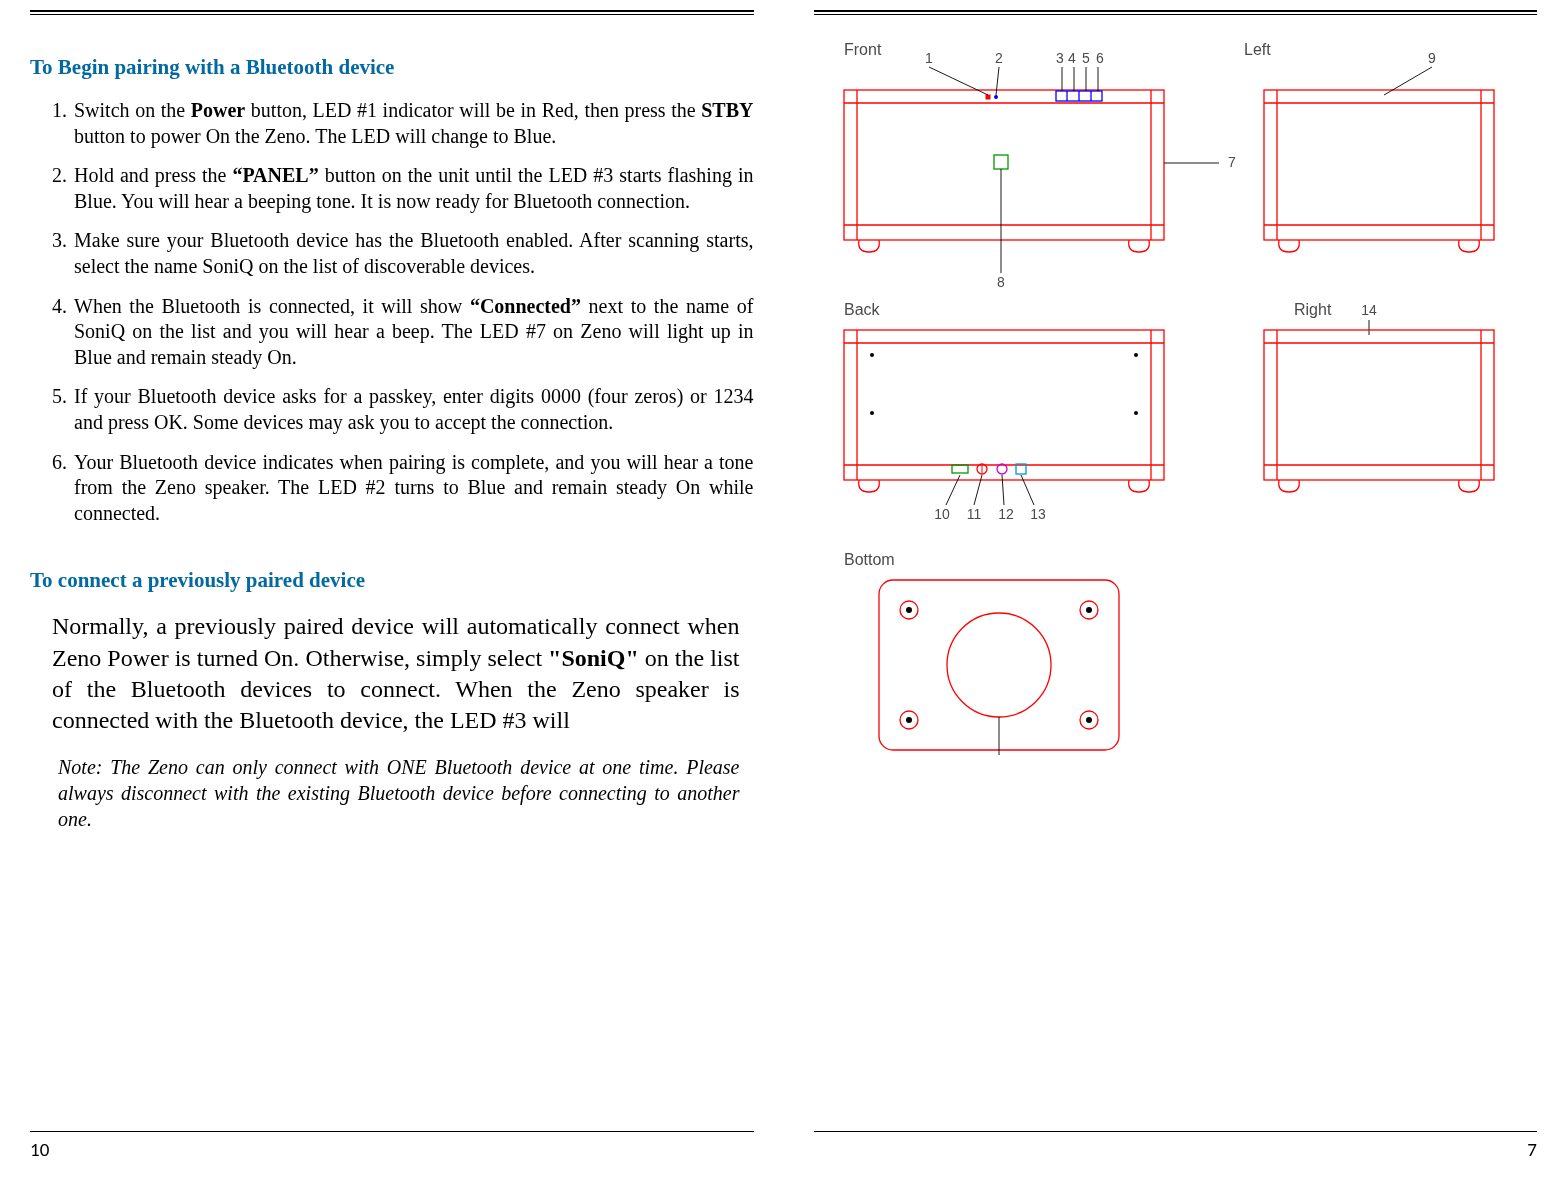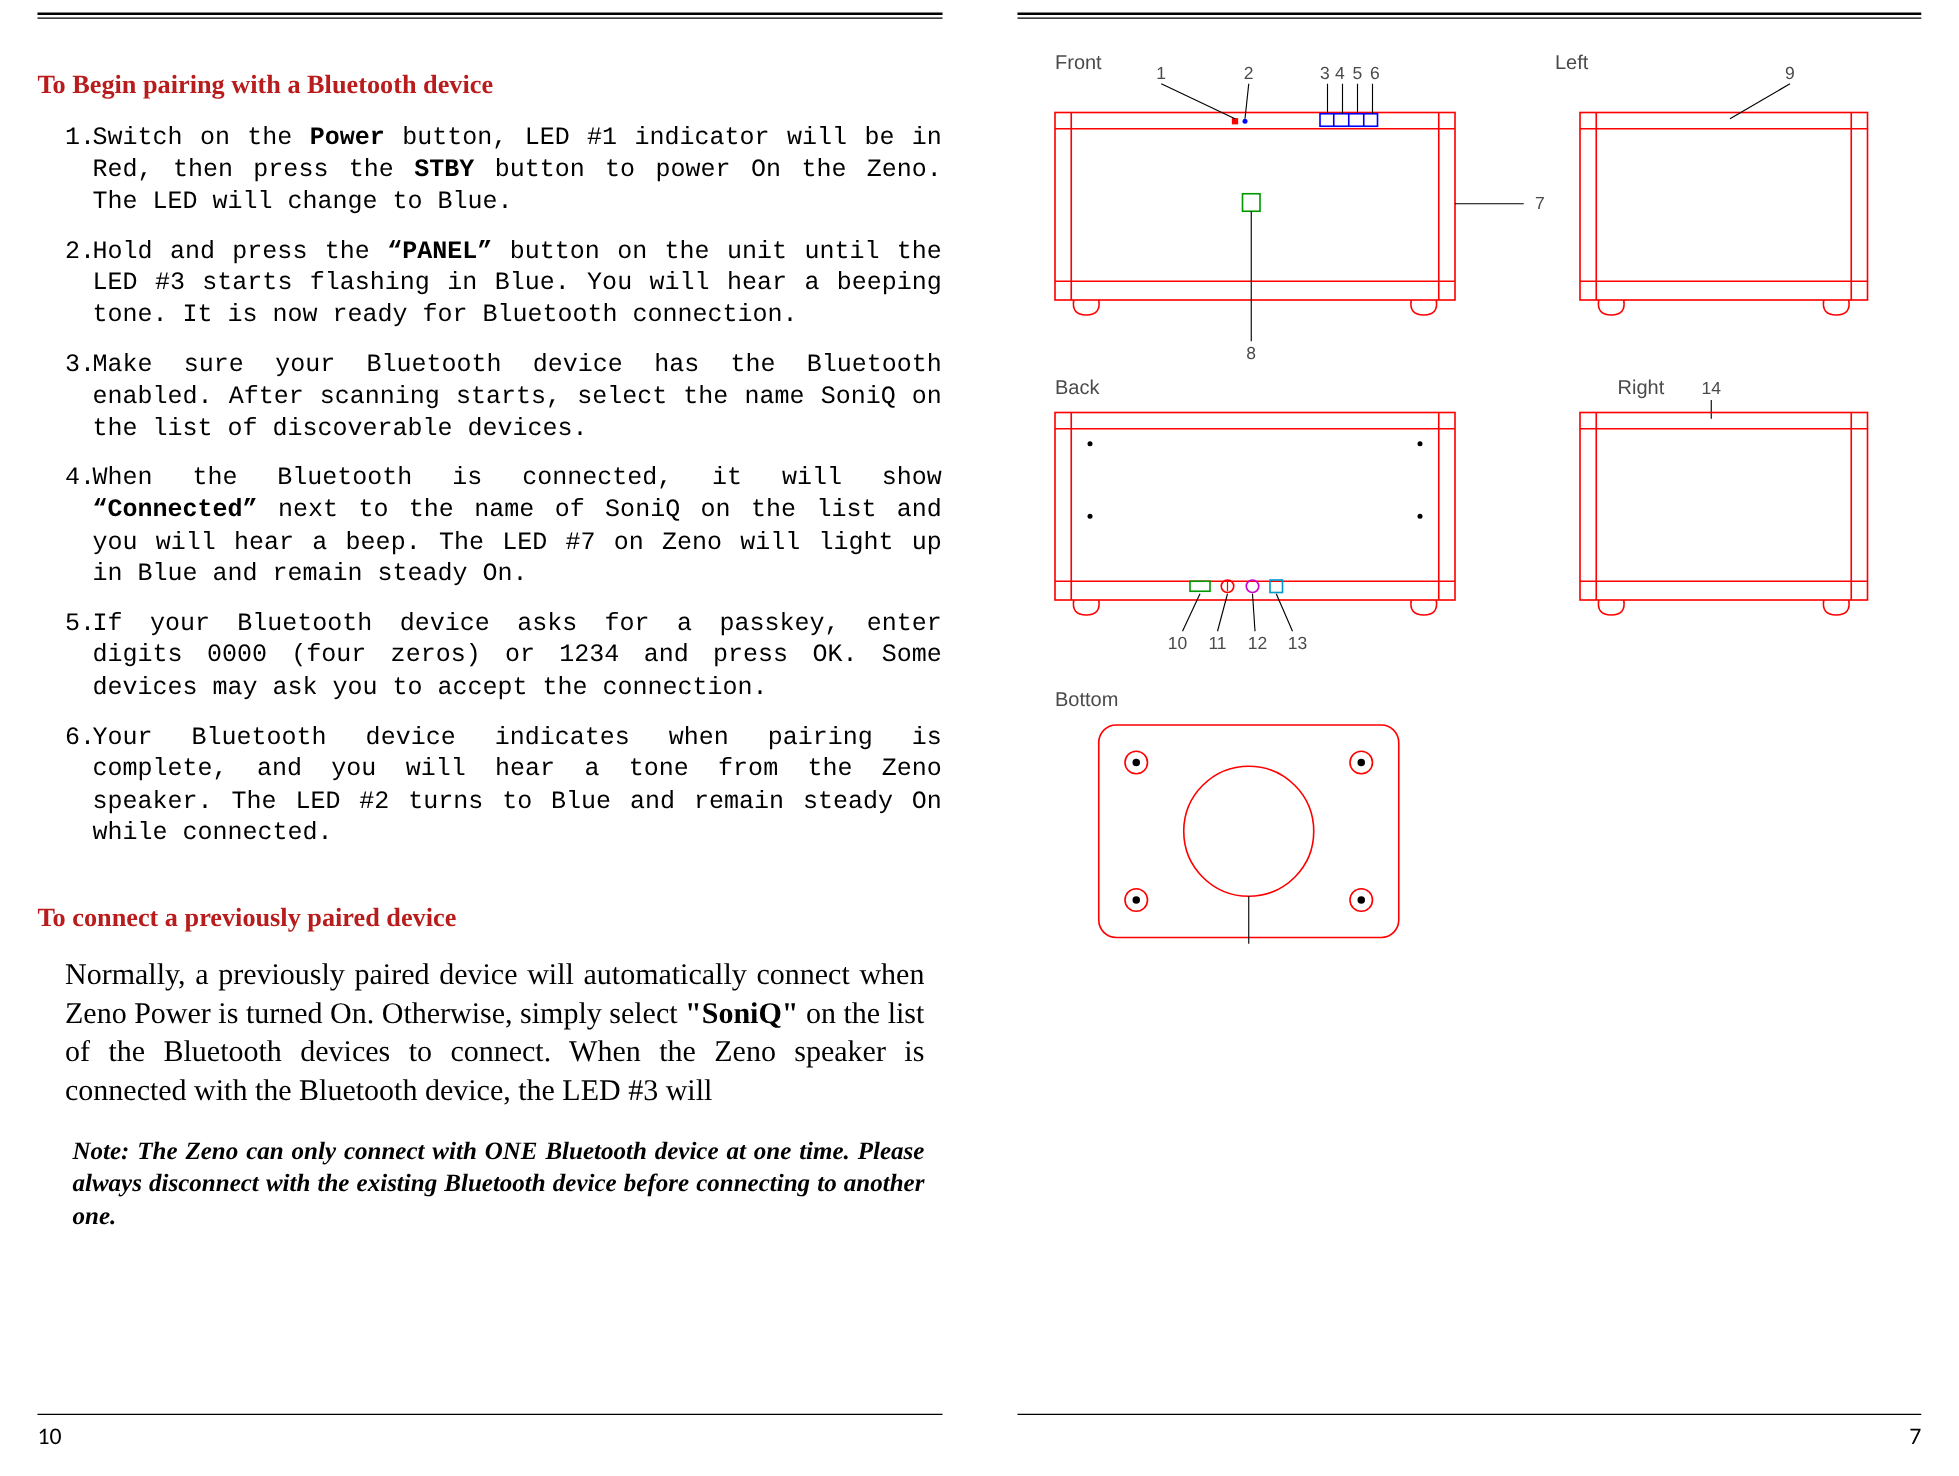--- a/index.html
+++ b/index.html
@@ -37,56 +37,55 @@
   .title-rule2 {
     border: none;
     border-top: 1px solid #000;
     margin-top: 2px;
   }
   .content {
     flex: 1;
     padding-top: 40px;
   }
   .section-h {
-    color: #b91c1c;
+    color: #0369a1;
     font-weight: 700;
     font-size: 21px;
     margin-bottom: 18px;
   }
   ol.steps {
     list-style: none;
     counter-reset: item;
     padding-left: 22px;
     font-size: 20px;
   }
   ol.steps > li {
     counter-increment: item;
     position: relative;
     margin-bottom: 14px;
     text-align: justify;
     line-height: 1.28;
     padding-left: 22px;
-    font-family: Liberation Mono, monospace;
   }
   ol.steps > li::before {
     content: counter(item) ".";
     position: absolute;
     left: 0;
   }
   .para {
     font-size: 24px;
     text-align: justify;
     line-height: 1.3;
     padding: 0 14px 0 22px;
     margin-bottom: 6px;
   }
   .note {
     font-size: 20px;
     font-style: italic;
-    font-weight: 700;
+    font-weight: 400;
     text-align: justify;
     line-height: 1.3;
     padding: 0 14px 0 28px;
     margin-top: 18px;
   }
   .footer-rule {
     border: none;
     border-top: 1px solid #000;
     margin-top: auto;
   }

